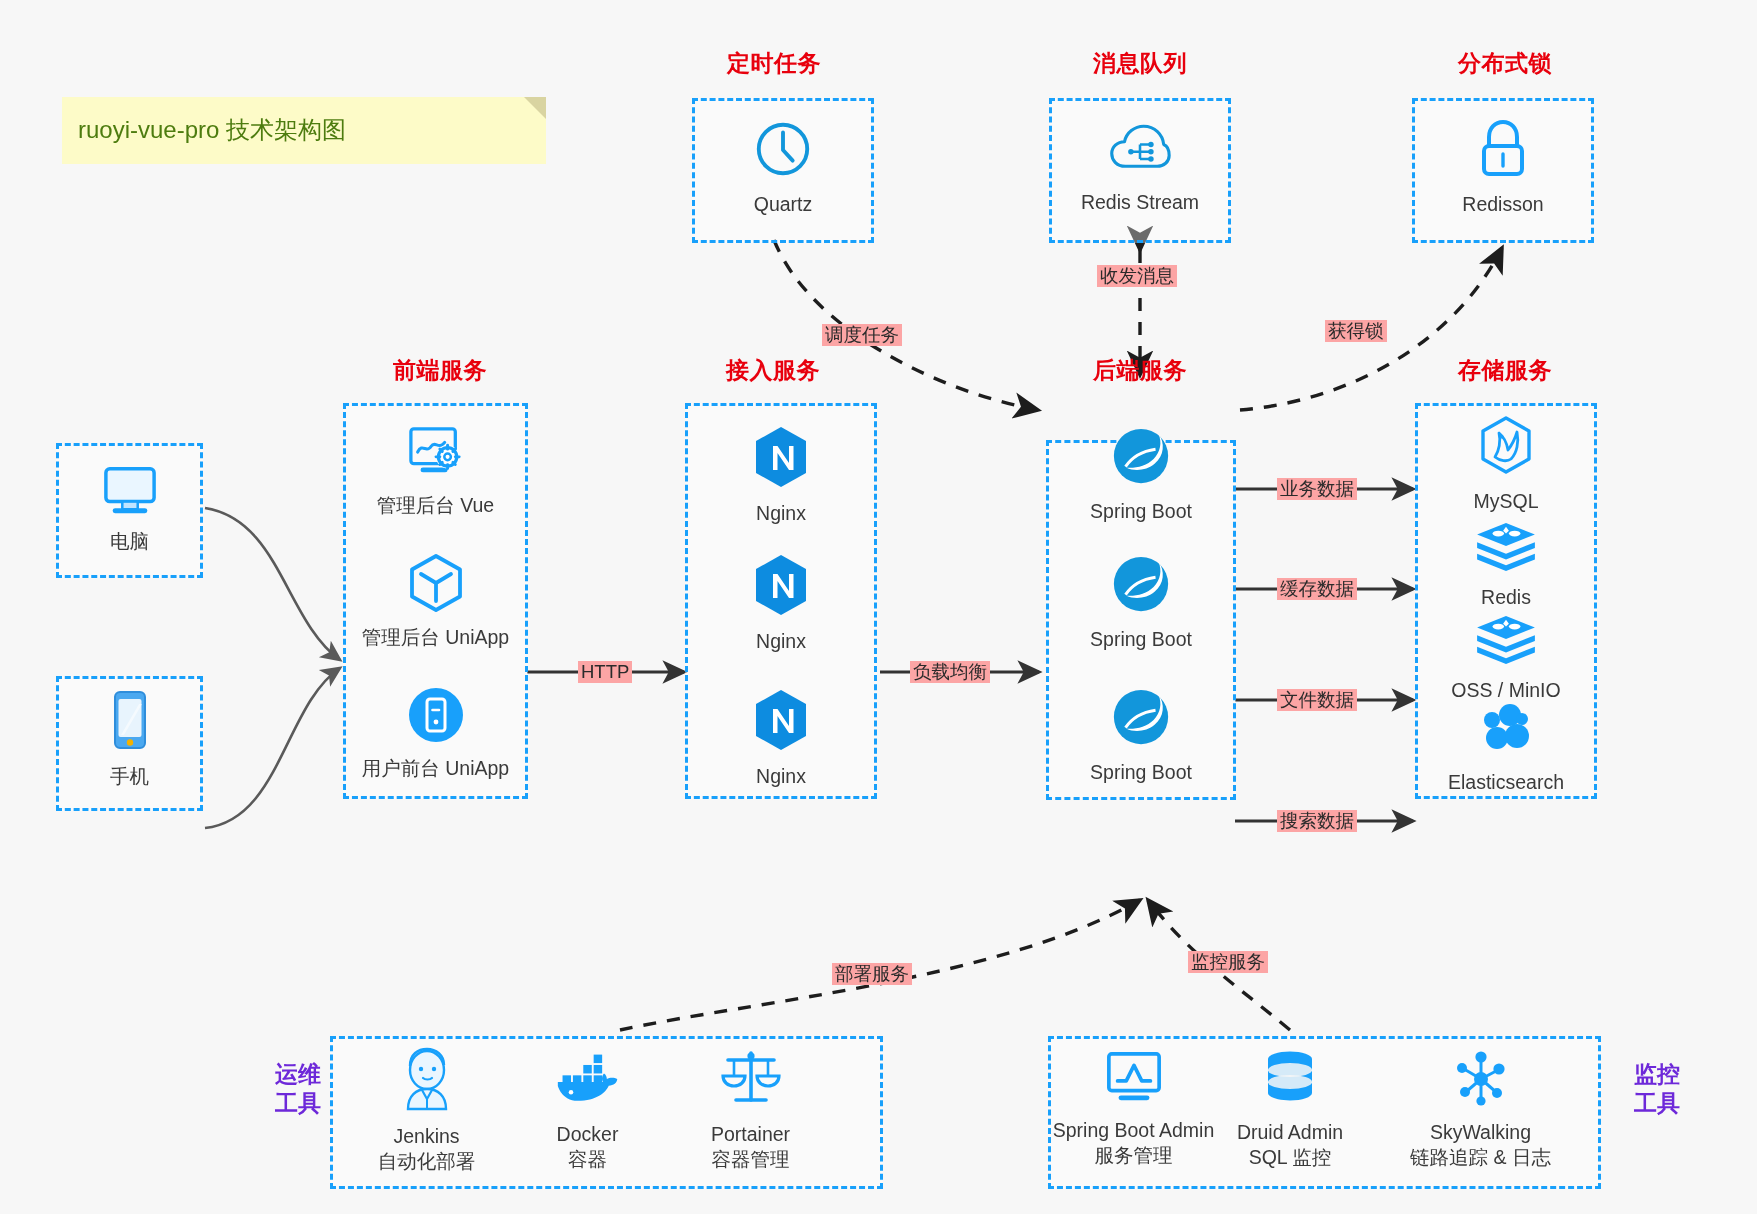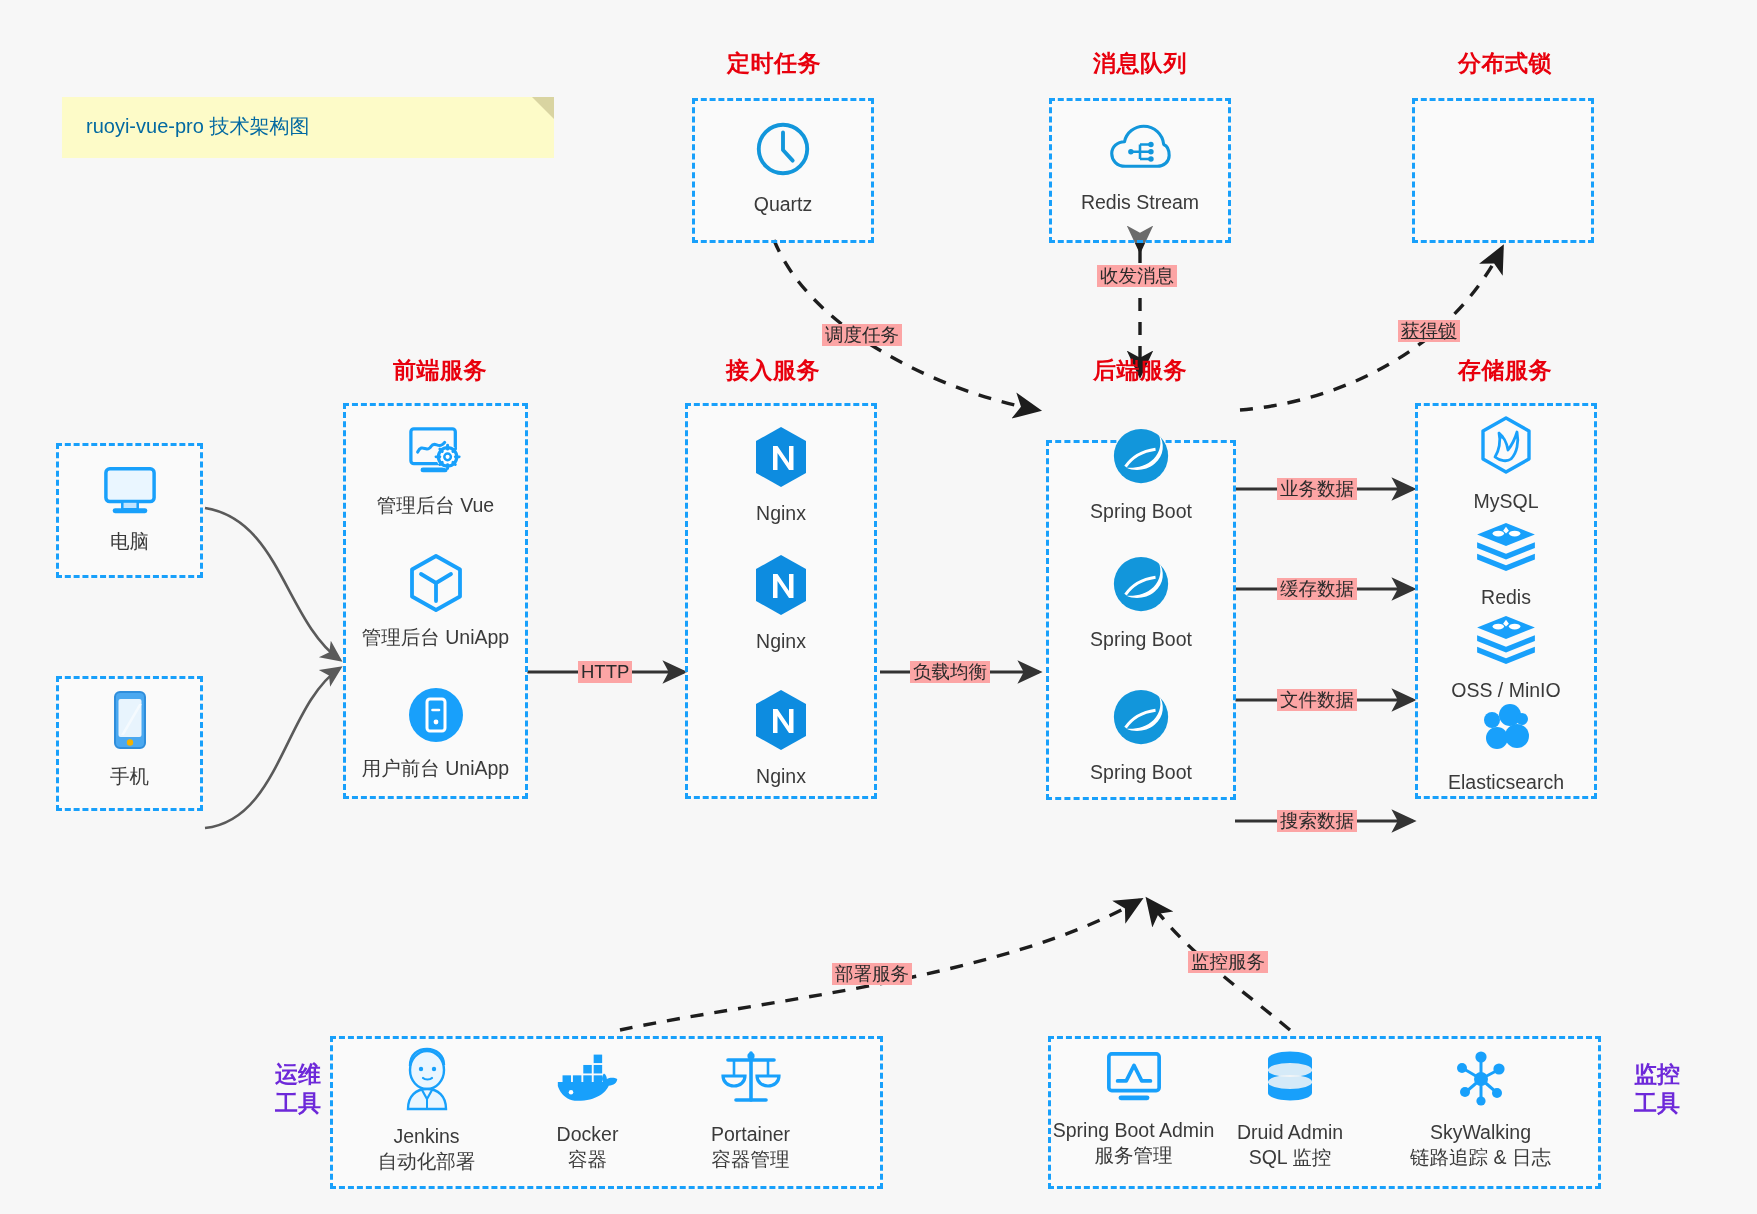--- a/index.html
+++ b/index.html
@@ -8,22 +8,22 @@
     background:#f7f7f7;
     font-family:"Liberation Sans","DejaVu Sans",sans-serif;
     position:relative;overflow:hidden;
     -webkit-font-smoothing:antialiased;
   }
   .canvas{position:absolute;left:0;top:0;width:1757px;height:1214px;}
 
   
   .note{
     position:absolute;background:#fdfbc8;
-    padding:14px 16px 16px 24px;
-    font-size:20px;color:#0369a1;line-height:1.55;
+    padding:14px 16px 16px 16px;
+    font-size:24px;color:#4d7c0f;line-height:1.55;
     box-shadow:0 0 0 0 rgba(0,0,0,0);
     white-space:nowrap;
   }
   .note .fold{
     position:absolute;right:0;top:0;width:0;height:0;
     border-left:22px solid transparent;border-top:22px solid #d9d4a1;
   }
 
   
   .gbox{
@@ -151,20 +151,28 @@
       <circle cx="24" cy="32" r="3" fill="#1296db"></circle>
       <circle cx="46" cy="24" r="3" fill="#1296db"></circle>
       <circle cx="46" cy="32" r="3" fill="#1296db"></circle>
       <circle cx="46" cy="40" r="3" fill="#1296db"></circle>
     </svg>
     <div class="cap">Redis Stream</div>
   </div>
 
   <div class="ghead" style="left:1420px;top:48px;width:170px;">分布式锁</div>
   <div class="gbox" style="left:1412px;top:98px;width:182px;height:145px;"></div>
+  <div class="node" style="left:1412px;top:118px;width:182px;">
+    <svg class="ico" width="58" height="62" viewBox="0 0 58 62">
+      <path d="M15 28 L15 19 C15 10 21 4 29 4 C37 4 43 10 43 19 L43 28" fill="none" stroke="#18a0fb" stroke-width="4"></path>
+      <rect x="10" y="28" width="38" height="28" rx="5" fill="none" stroke="#18a0fb" stroke-width="4"></rect>
+      <line x1="29" y1="36" x2="29" y2="48" stroke="#18a0fb" stroke-width="3.4" stroke-linecap="round"></line>
+    </svg>
+    <div class="cap">Redisson</div>
+  </div>
 
   <div class="gbox" style="left:56px;top:443px;width:147px;height:135px;"></div>
   <div class="node" style="left:56px;top:463px;width:147px;">
     <svg class="ico" width="58" height="54" viewBox="0 0 60 56">
       <rect x="5" y="6" width="50" height="34" rx="4" fill="#eaf6ff" stroke="#18a0fb" stroke-width="3.6"></rect>
       <rect x="22" y="40" width="16" height="8" fill="#bfe4ff" stroke="#18a0fb" stroke-width="2.6"></rect>
       <rect x="12" y="47" width="36" height="5" rx="2.5" fill="#18a0fb"></rect>
     </svg>
     <div class="cap">电脑</div>
   </div>
@@ -423,21 +431,21 @@
       <circle cx="13" cy="42" r="5" fill="#18a0fb"></circle>
       <circle cx="45" cy="43" r="5" fill="#18a0fb"></circle>
       <circle cx="29" cy="51" r="4.6" fill="#18a0fb"></circle>
     </svg>
     <div class="cap">SkyWalking</div>
     <div class="cap2">链路追踪 &amp; 日志</div>
   </div>
 
   <div class="elab" style="left:822px;top:324px;">调度任务</div>
   <div class="elab" style="left:1097px;top:265px;">收发消息</div>
-  <div class="elab" style="left:1398px;top:320px;text-decoration:underline;">获得锁</div>
+  <div class="elab" style="left:1325px;top:320px;">获得锁</div>
   <div class="elab" style="left:578px;top:661px;">HTTP</div>
   <div class="elab" style="left:910px;top:661px;">负载均衡</div>
   <div class="elab" style="left:1277px;top:478px;text-align:right;">业务数据</div>
   <div class="elab" style="left:1277px;top:578px;">缓存数据</div>
   <div class="elab" style="left:1277px;top:689px;">文件数据</div>
   <div class="elab" style="left:1277px;top:810px;">搜索数据</div>
   <div class="elab" style="left:832px;top:963px;">部署服务</div>
   <div class="elab" style="left:1188px;top:951px;">监控服务</div>
 
 </div>

